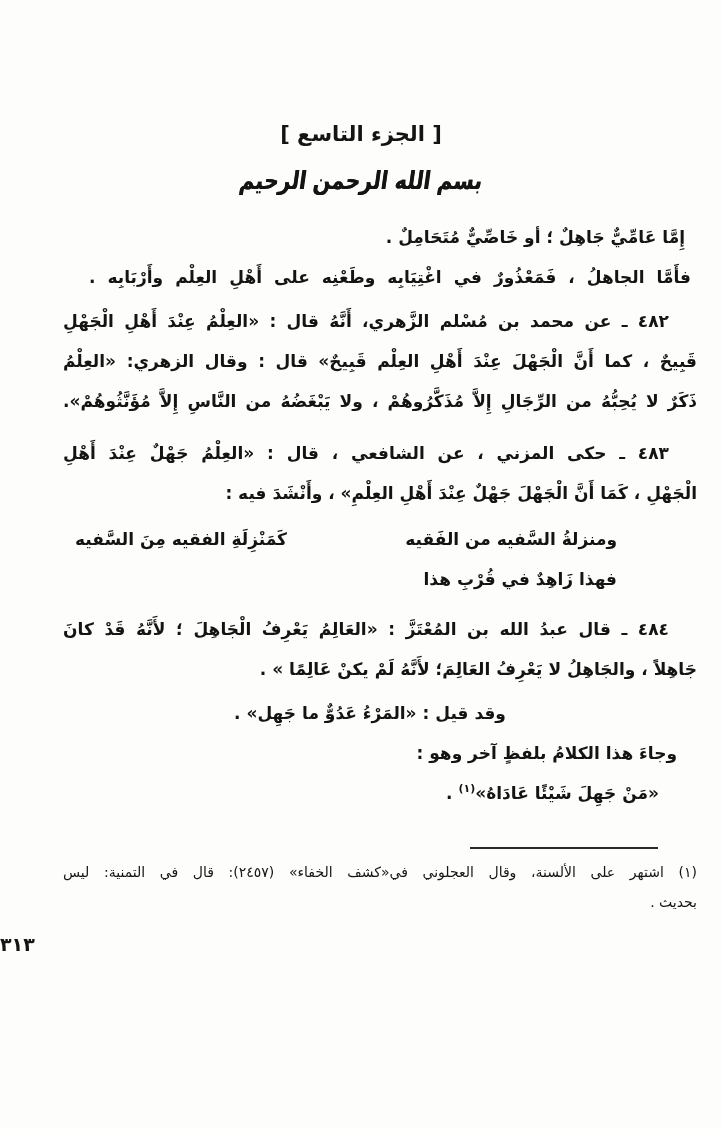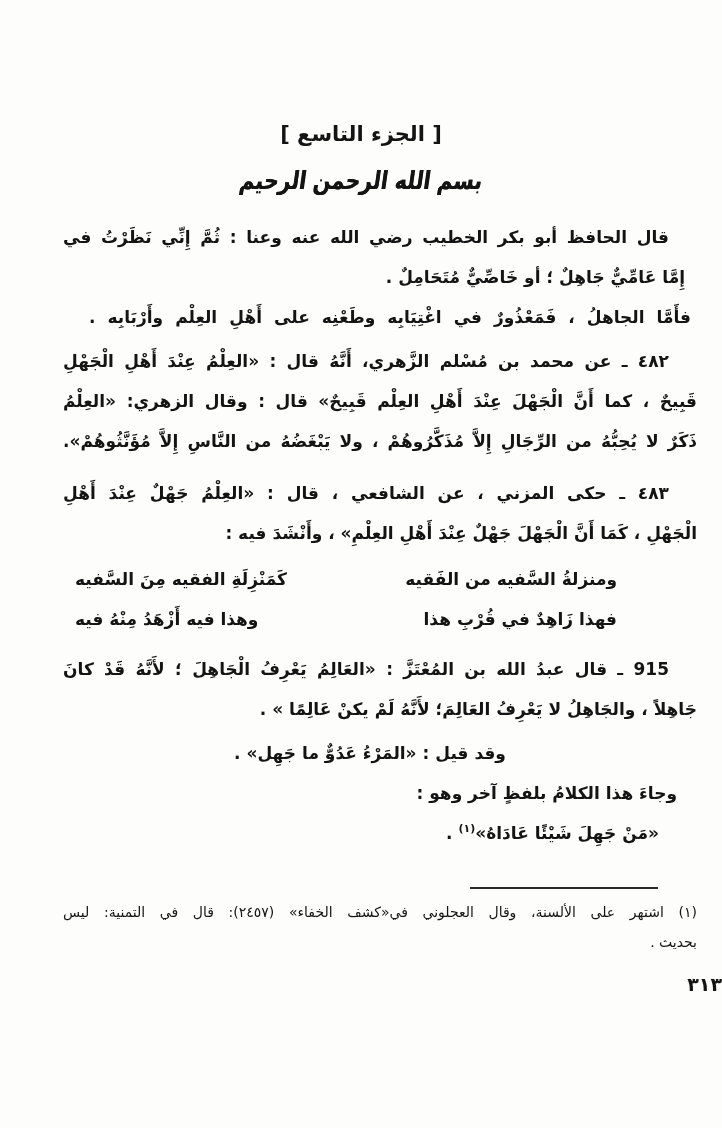--- a/index.html
+++ b/index.html
@@ -64,57 +64,55 @@
   .footnote {
     margin: 8px 25px 0 63px;
     font-size: 14px;
     font-weight: 400;
     line-height: 30px;
   }
   .fn-line { text-align: right; }
   .fn-just { text-align: justify; text-align-last: justify; }
   .page-number {
     margin-top: 16px;
-    text-align: right;
+    text-align: left;
     font-size: 19px;
     font-weight: 700;
     letter-spacing: 2px;
   }
 </style>
 </head>
 <body>
 
 <div class="page">
 
   <div class="title">[ الجزء التاسع ]</div>
 
   <div class="basmala">بسم الله الرحمن الرحيم</div>
 
   <div class="content">
-    <div class="line just ind-lg">قال الحافظ أبو بكر الخطيب رضي الله عنه وعنا : ثُمَّ إِنِّي نَظَرْتُ في</div>
     <div class="line ind-sm">إِمَّا عَامِّيٌّ جَاهِلٌ ؛ أو خَاصِّيٌّ مُتَحَامِلٌ .</div>
     <div class="line just ind-xs">فأَمَّا الجاهلُ ، فَمَعْذُورٌ في اغْتِيَابِه وطَعْنِه على أَهْلِ العِلْم وأَرْبَابِه .</div>
     <div class="line just ind-lg gap4">٤٨٢ ـ عن محمد بن مُسْلم الزَّهري، أَنَّهُ قال : «العِلْمُ عِنْدَ أَهْلِ الْجَهْلِ</div>
     <div class="line just">قَبِيحٌ ، كما أَنَّ الْجَهْلَ عِنْدَ أَهْلِ العِلْم قَبِيحٌ» قال : وقال الزهري: «العِلْمُ</div>
     <div class="line just">ذَكَرٌ لا يُحِبُّهُ من الرِّجَالِ إِلاَّ مُذَكَّرُوهُمْ ، ولا يَبْغَضُهُ من النَّاسِ إِلاَّ مُؤَنَّثُوهُمْ».</div>
     <div class="line just ind-lg gap12">٤٨٣ ـ حكى المزني ، عن الشافعي ، قال : «العِلْمُ جَهْلٌ عِنْدَ أَهْلِ</div>
     <div class="line">الْجَهْلِ ، كَمَا أَنَّ الْجَهْلَ جَهْلٌ عِنْدَ أَهْلِ العِلْمِ» ، وأَنْشَدَ فيه :</div>
 
     <div class="poetry">
       <div class="verse">
         <span>ومنزلةُ السَّفيه من الفَقيه</span>
         <span>كَمَنْزِلَةِ الفقيه مِنَ السَّفيه</span>
       </div>
       <div class="verse">
         <span>فهذا زَاهِدٌ في قُرْبِ هذا</span>
-        <span>وهذا فيه أَزْهَدُ مِنْهُ فيه</span>
       </div>
     </div>
 
-    <div class="line just ind-lg gap10">915 ـ قال عبدُ الله بن المُعْتَزَّ : «العَالِمُ يَعْرِفُ الْجَاهِلَ ؛ لأَنَّهُ قَدْ كانَ</div>
+    <div class="line just ind-lg gap10">٤٨٤ ـ قال عبدُ الله بن المُعْتَزَّ : «العَالِمُ يَعْرِفُ الْجَاهِلَ ؛ لأَنَّهُ قَدْ كانَ</div>
     <div class="line">جَاهِلاً ، والجَاهِلُ لا يَعْرِفُ العَالِمَ؛ لأَنَّهُ لَمْ يكنْ عَالِمًا » .</div>
     <div class="line ind-md gap4">وقد قيل : «المَرْءُ عَدُوٌّ ما جَهِل» .</div>
     <div class="line ind-md">وجاءَ هذا الكلامُ بلفظٍ آخر وهو :</div>
     <div class="line ind-xl">
       <span>«مَنْ جَهِلَ شَيْئًا عَادَاهُ»</span><sup class="fn-ref">(١)</sup><span> .</span>
     </div>
   </div>
 
   <div class="fn-sep"></div>
 

